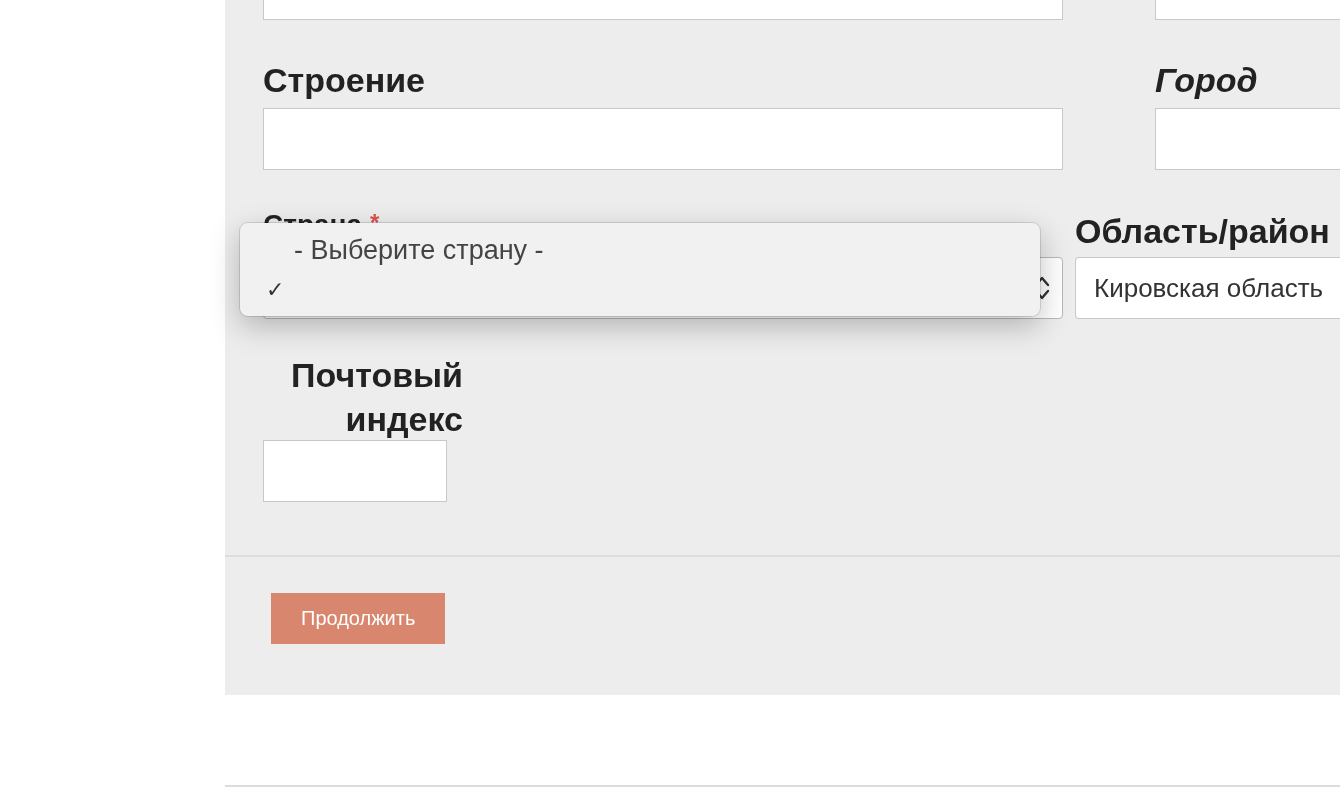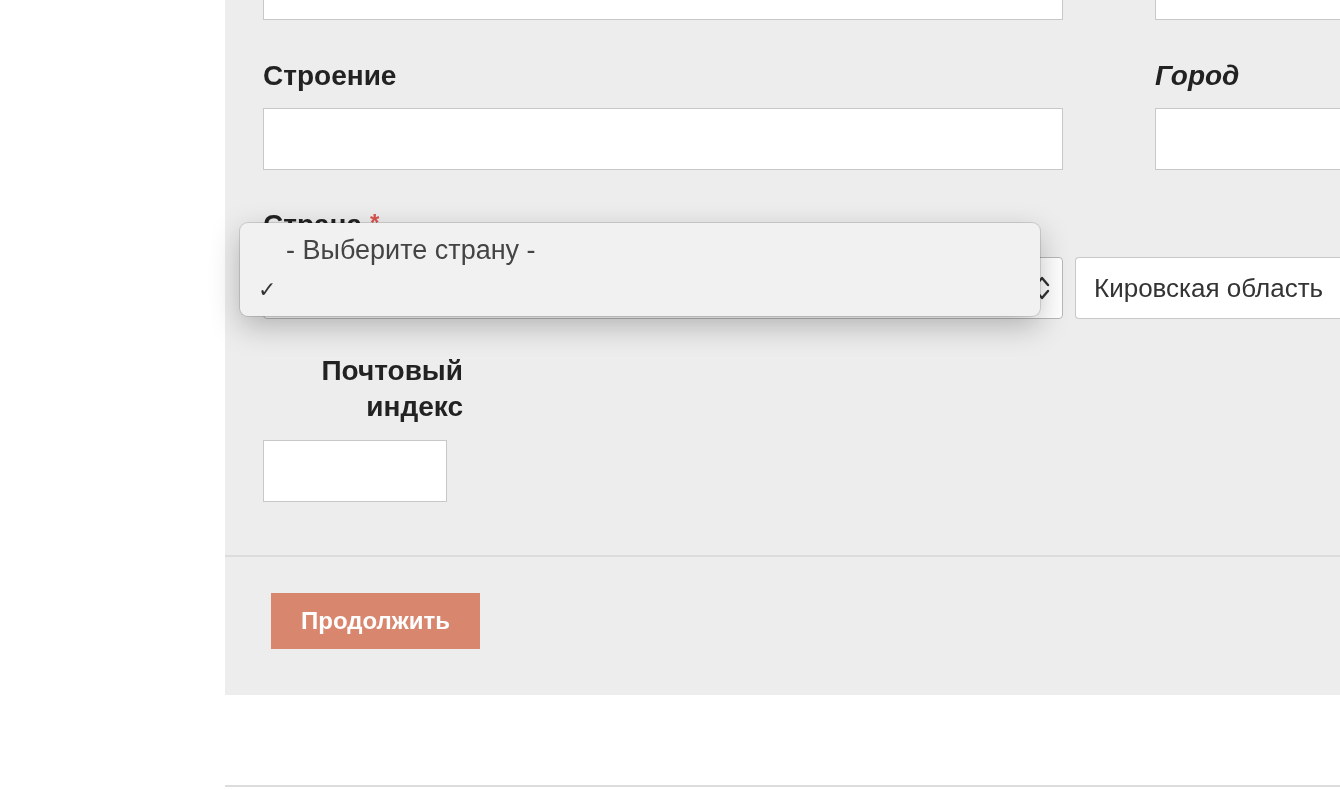--- a/index.html
+++ b/index.html
@@ -23,21 +23,21 @@
       background: #ededed;
       height: 695px;
     }
     .form-inner {
       position: relative;
       width: 100%;
       height: 100%;
     }
     .field-label {
       font-weight: 700;
-      font-size: 28px;
+      font-size: 34px;
       color: #222;
       line-height: 1.3;
     }
     .text-input {
       border: 1px solid #c8c8c8;
       background: #fff;
       height: 62px;
       width: 100%;
       font-size: 24px;
       padding: 0 14px;
@@ -131,21 +131,21 @@
     }
     
     .country-dropdown {
       position: absolute;
       left: 15px;
       top: 223px;
       width: 800px;
       background: #f1f1f1;
       border-radius: 8px;
       box-shadow: 0 10px 30px rgba(0,0,0,0.25), 0 0 0 1px rgba(0,0,0,0.12);
-      padding: 6px 0 8px 0;
+      padding: 6px 0 8px 8px;
       z-index: 50;
     }
     .dropdown-option {
       display: flex;
       align-items: center;
       padding: 2px 18px;
       font-size: 27px;
       color: #444;
       line-height: 1.45;
       cursor: default;
@@ -199,24 +199,24 @@
       border-top: 2px solid #dcdcdc;
     }
     
     .continue-btn {
       position: absolute;
       left: 46px;
       top: 593px;
       background: #d9866f;
       color: #fff;
       border: none;
-      font-size: 24px;
+      font-size: 20px;
       padding: 14px 30px;
       cursor: pointer;
-      font-weight: 700;
+      font-weight: 400;
     }
     
     .bottom-line {
       position: absolute;
       left: 225px;
       right: 0;
       top: 785px;
       height: 0;
       border-top: 2px solid #dcdcdc;
     }
@@ -253,20 +253,21 @@
     <div class="country-dropdown">
       <div class="dropdown-option">
         <span class="dropdown-check"></span>
         <span>- Выберите страну -</span>
       </div>
       <div class="dropdown-option">
         <span class="dropdown-check">✓</span>
       </div>
     </div>
 
+    <div class="field-label field-region-label">Область/район</div>
     <input class="text-input field-region-input" value="Кировская область" style="">
 
     <div class="field-label field-postal-label">Почтовый индекс</div>
     <input class="text-input field-postal-input" value="" style="">
 
     <div class="divider"></div>
 
     <button class="continue-btn">Продолжить</button>
 
   </div>

